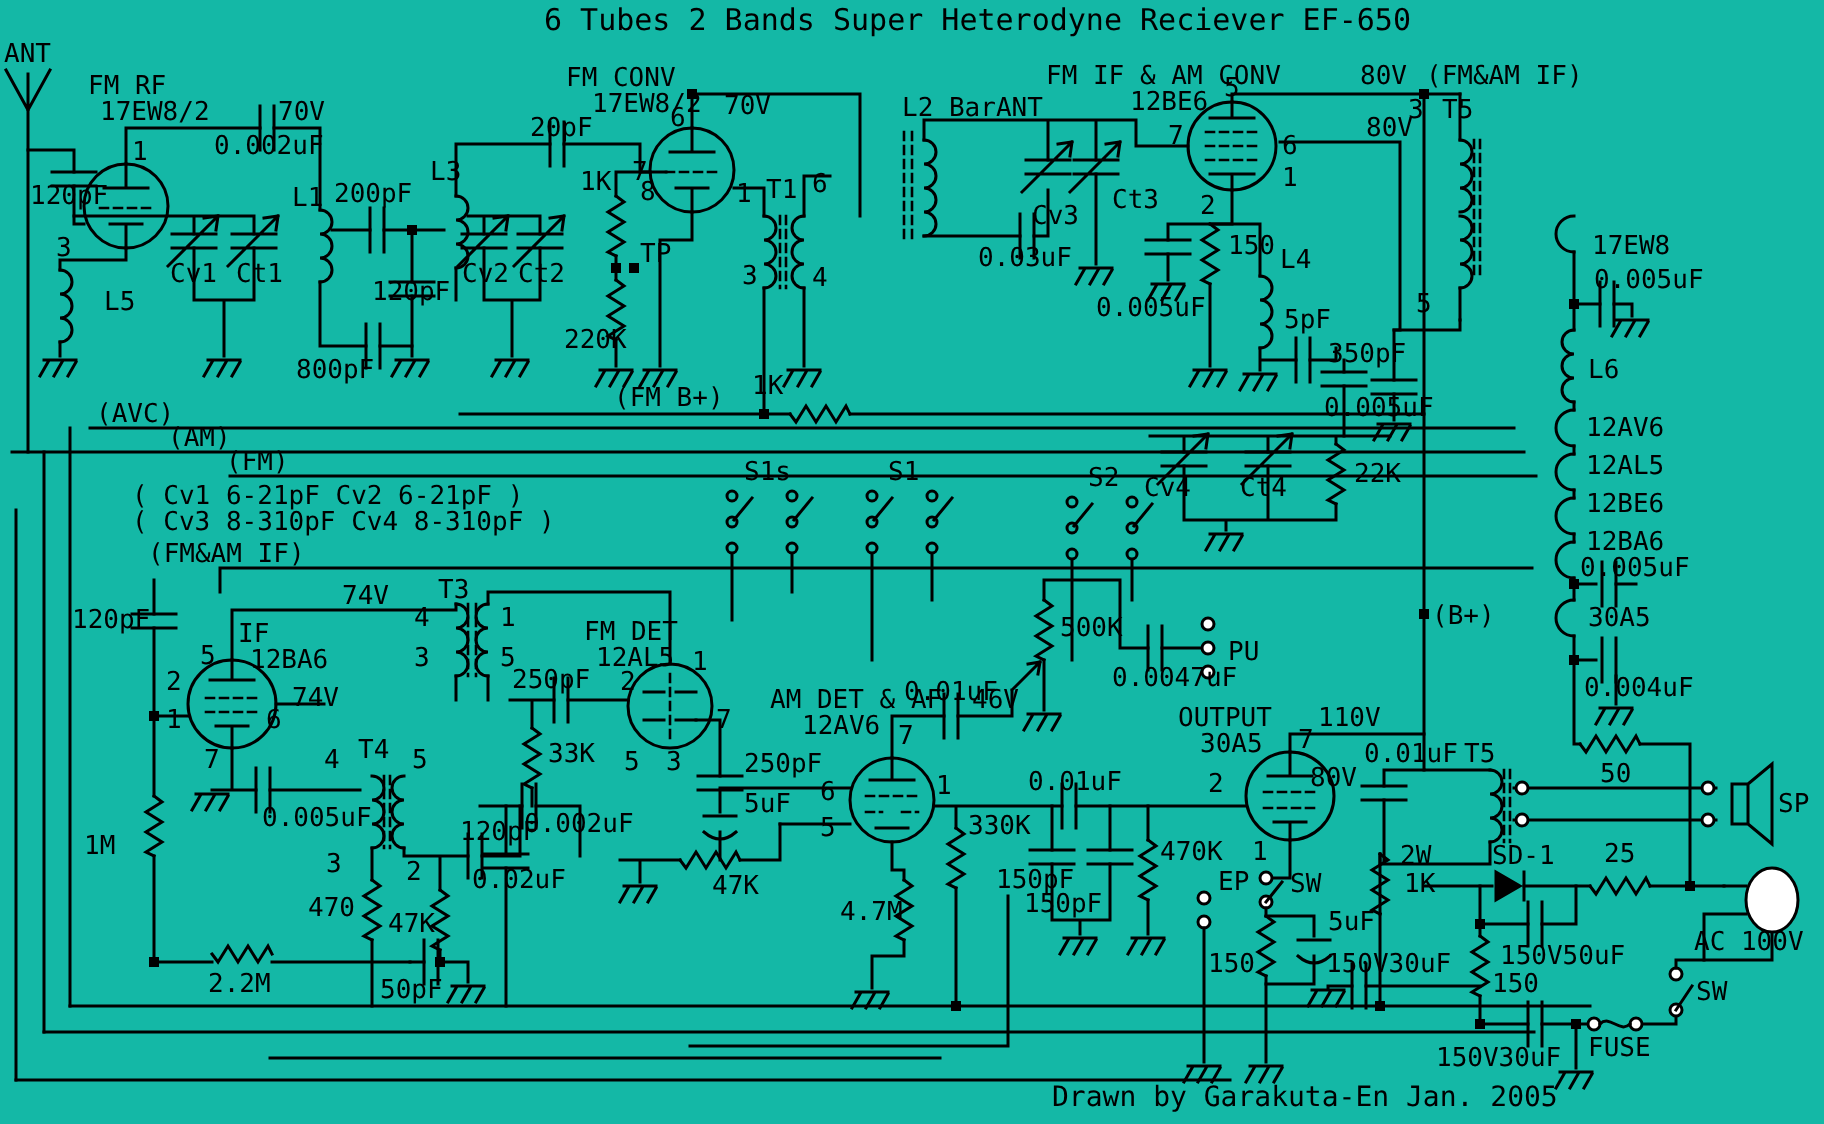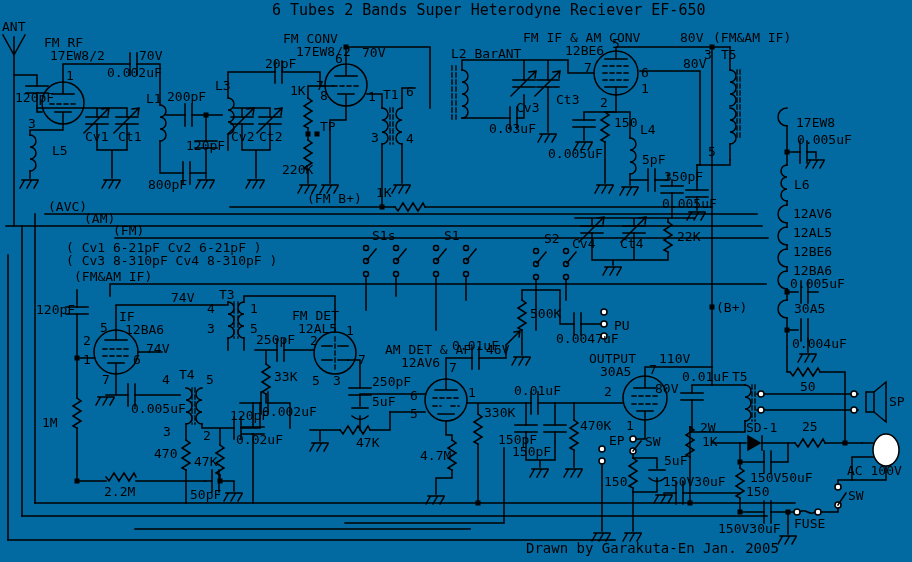--- a/index.html
+++ b/index.html
@@ -1,16 +1,16 @@
 <!DOCTYPE html>
 <html><head>
 <meta charset="utf-8">
 <style>
   html,body{margin:0;padding:0;background:#fff;}
-  .canvas{position:relative;width:912px;height:562px;background:#0369a1;overflow:hidden;}
+  .canvas{position:relative;width:912px;height:562px;background:#14b8a6;overflow:hidden;}
   svg{display:block;}
   .w{stroke:#000;stroke-width:1.5;fill:none;stroke-linecap:square;}
   .dash{stroke:#000;stroke-width:1.3;fill:none;stroke-dasharray:4 3;}
   .lb{font-family:"DejaVu Sans Mono","Liberation Mono",monospace;font-size:13px;fill:#000;}
   .ttl{font-family:"DejaVu Sans Mono","Liberation Mono",monospace;font-size:15px;fill:#000;}
   .crd{font-family:"DejaVu Sans Mono","Liberation Mono",monospace;font-size:14px;fill:#000;}
 </style>
 </head>
 <body>
 

